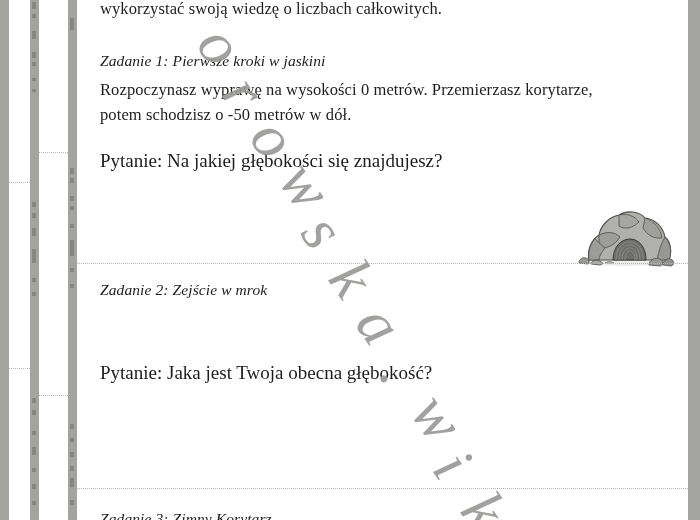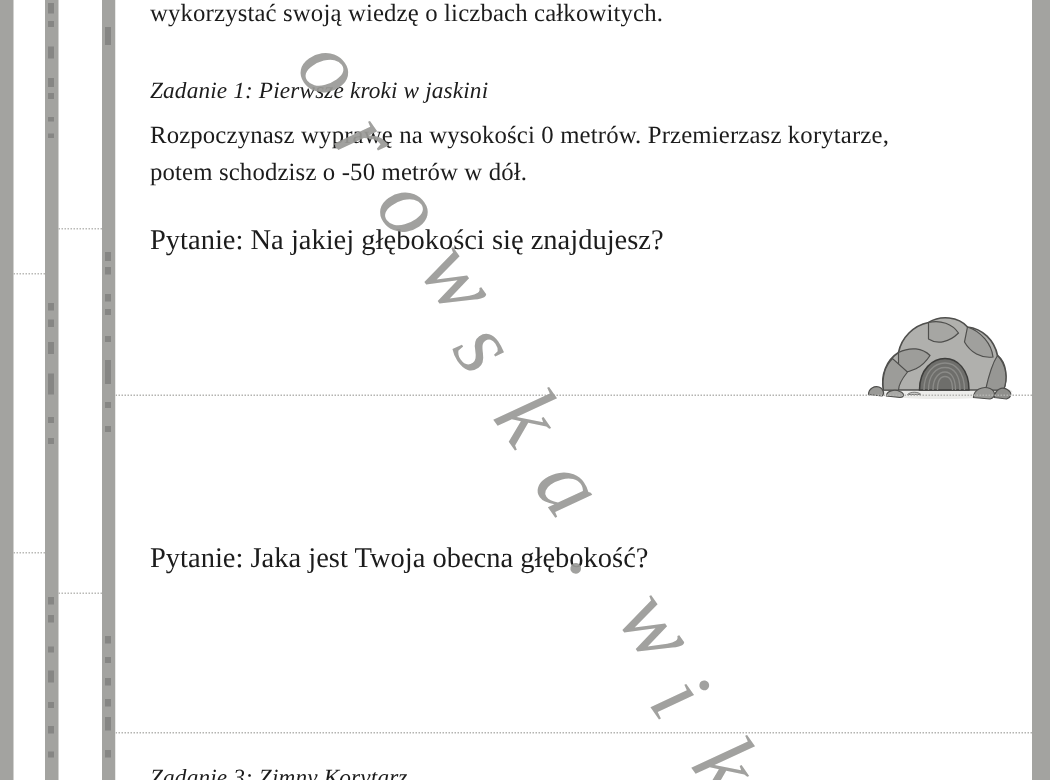--- a/index.html
+++ b/index.html
@@ -156,20 +156,23 @@
       <path d="M4 55 C4 51 8 49 11 50 C14 51 15 55 13 56 Z" fill="#9a9a97" stroke="#4f4f4d" stroke-width=".8"></path>
       <path d="M16 56 C16 53 21 51 25 53 C28 54 28 57 25 57 Z" fill="#a9a9a6" stroke="#4f4f4d" stroke-width=".8"></path>
       <path d="M74 57 C74 52 80 49 85 51 C89 53 89 57 85 58 Z" fill="#9a9a97" stroke="#4f4f4d" stroke-width=".8"></path>
       <path d="M88 57 C88 52 93 49 97 52 C100 54 99 57 96 58 Z" fill="#8f8f8c" stroke="#4f4f4d" stroke-width=".8"></path>
       <path d="M30 55 C32 53 37 53 39 55 Z" fill="#c7c7c5" stroke="#6f6f6d" stroke-width=".6"></path>
     </svg>
   </div>
 
   <div class="divider" style="top:263px;"></div>
 
+  <div class="block" style="top:279px;">
+    <p class="task-title">Zadanie 2: Zejście w mrok</p>
+  </div>
   <div class="block" style="top:360px;">
     <p class="question">Pytanie: Jaka jest Twoja obecna głębokość?</p>
   </div>
 
   <div class="divider" style="top:488px;"></div>
 
   <div class="block" style="top:508px;">
     <p class="task-title">Zadanie 3: Zimny Korytarz</p>
   </div>
 

